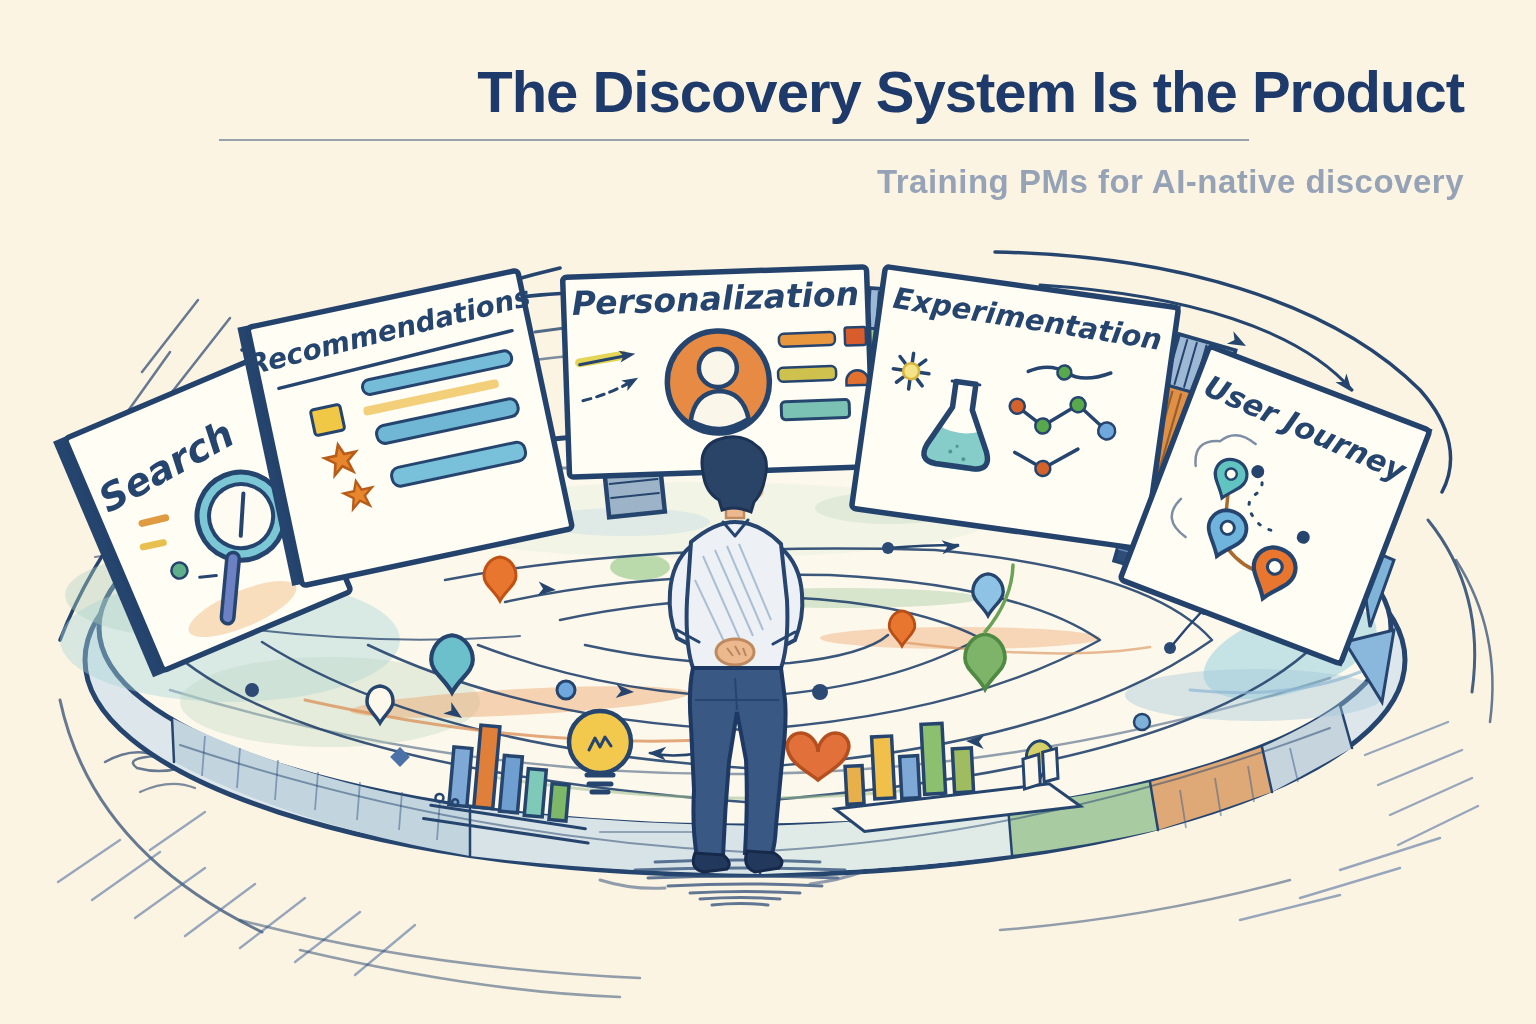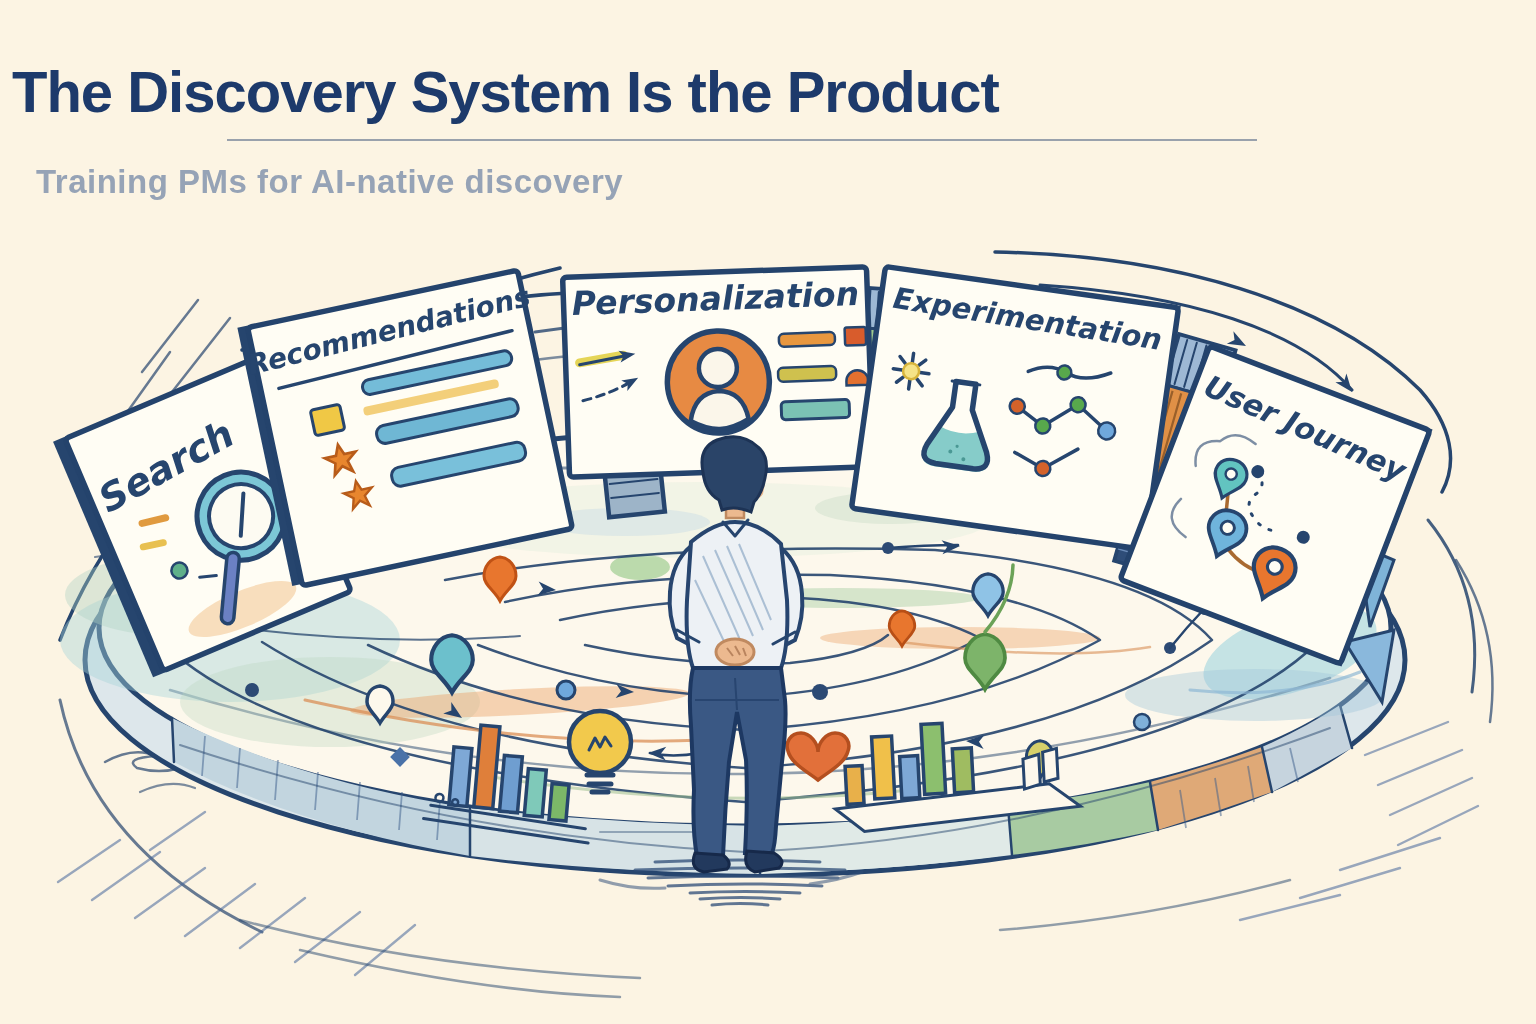--- a/index.html
+++ b/index.html
@@ -1,18 +1,18 @@
 <!DOCTYPE html>
 <html><head>
 <meta charset="utf-8">
 <style>
   html,body{margin:0;padding:0;background:#e8e4da;}
   .stage{position:relative;width:1536px;height:1024px;overflow:hidden;
          background:#fcf4e3;font-family:"Liberation Sans",sans-serif;}
-  .header{position:absolute;top:58px;left:12px;width:1460px;text-align:left;z-index:5;}
+  .header{position:absolute;top:58px;left:4px;width:1460px;text-align:right;z-index:5;}
   .title{font-size:58px;font-weight:bold;color:#1d3a6b;letter-spacing:-1px;}
   .divider{width:1030px;height:2px;background:#99a1ac;margin:14px auto 0;}
   .subtitle{margin-top:22px;font-size:33px;font-weight:bold;color:#96a3b6;letter-spacing:.5px;padding-left:24px;}
   svg{position:absolute;inset:0;}
   .ink{stroke:#26456e;fill:none;stroke-linecap:round;stroke-linejoin:round;}
   .lbl{font-family:"DejaVu Sans",sans-serif;font-style:italic;font-weight:bold;fill:#26456e;}
   .panelface{fill:#fffdf4;stroke:#24436c;stroke-width:5.5;}
 </style>
 </head>
 <body>

